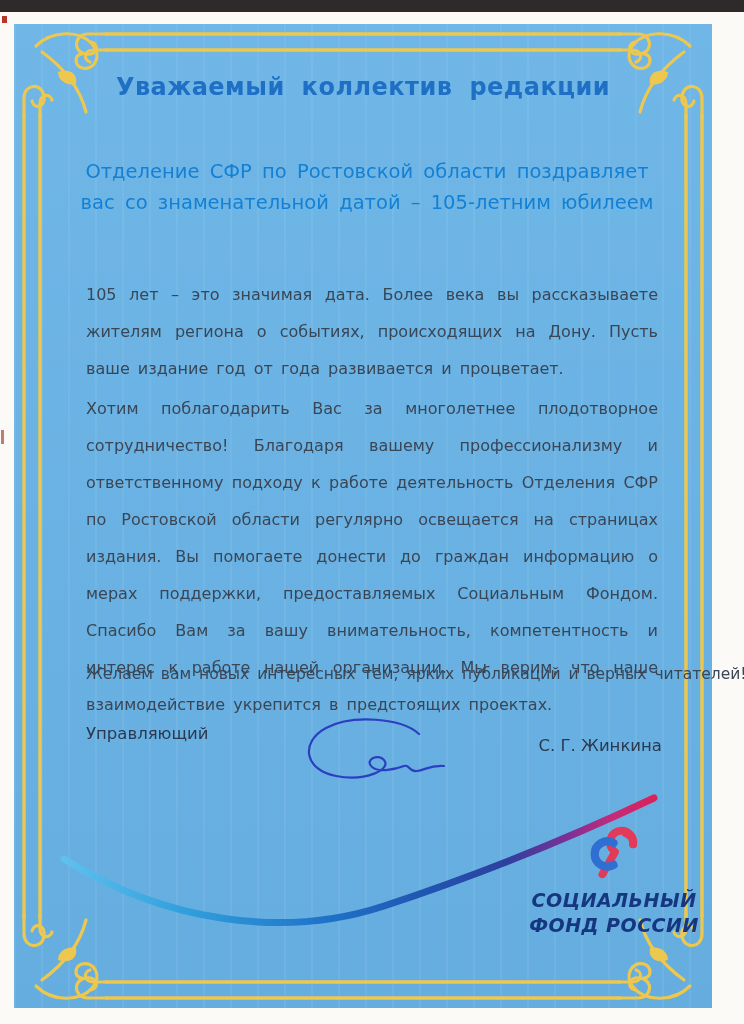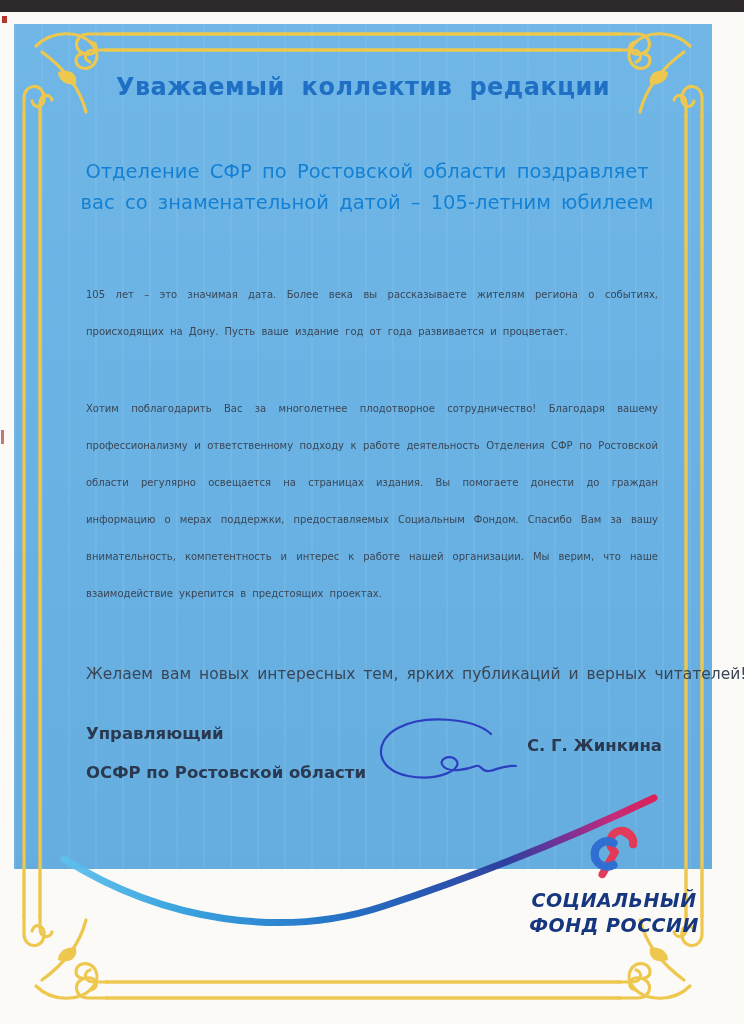--- a/index.html
+++ b/index.html
@@ -5,21 +5,21 @@
   html, body { margin: 0; padding: 0; background: #e8e6e2; }
   * { box-sizing: border-box; }
   .scan {
     position: relative; width: 744px; height: 1024px;
     background: #fbfaf7; overflow: hidden;
     font-family: "DejaVu Sans", "Liberation Sans", sans-serif;
   }
   .top-strip { position: absolute; left: 0; top: 0; width: 744px; height: 12px; background: #2e2a2b; }
   .artifact { position: absolute; }
   .page {
-    position: absolute; left: 14px; top: 24px; width: 698px; height: 845px;
+    position: absolute; left: 14px; top: 24px; width: 698px; height: 984px;
     background-color: #68b3e6;
     background-image:
       repeating-linear-gradient(90deg, rgba(255,255,255,0.06) 0px, rgba(255,255,255,0.06) 2px, rgba(0,0,0,0.0) 2px, rgba(0,0,0,0.0) 27px),
       linear-gradient(180deg, rgba(255,255,255,0.05), rgba(0,0,0,0.03));
   }
   .frame-svg, .swoosh-svg { position: absolute; display: block; }
   .frame-svg { left: 0; top: 0; }
   .swoosh-svg { left: 0; top: 740px; }
 
   .heading {
@@ -29,30 +29,30 @@
     white-space: nowrap;
   }
   .subheading {
     position: absolute; top: 132px; left: 44px; right: 36px;
     text-align: center; color: #1480d3; font-weight: normal;
     font-size: 19.5px; line-height: 31px; word-spacing: 4px;
     white-space: nowrap;
   }
   .para {
     position: absolute; left: 72px; right: 54px;
-    color: #3a4656; font-size: 10px; line-height: 37px;
+    color: #3a4656; font-size: 16px; line-height: 37px;
     text-align: justify; word-spacing: 3px;
   }
   .para-1 { top: 252px; }
   .para-2 { top: 366px; }
   .wish { top: 632px; text-align: right; white-space: nowrap; font-size: 15.5px; }
   .sig-row {
     position: absolute; top: 690px; left: 72px; right: 50px;
     display: flex; justify-content: space-between; align-items: flex-start;
-    color: #2b3950; font-weight: bold; font-size: 16.5px;
+    color: #2b3950; font-weight: normal; font-size: 16.5px;
   }
   .sig-left { line-height: 39px; white-space: nowrap; }
   .sig-svg { margin-top: 0px; flex: none; }
   .sig-name { margin-top: 22px; white-space: nowrap; }
 
   .logo { position: absolute; left: 502px; top: 798px; width: 196px; text-align: center; font-style: italic; }
   .logo-mark { display: block; margin: 0 auto 4px auto; }
   .logo-text { color: #16377f; font-weight: bold; font-size: 19px; line-height: 25px; letter-spacing: 0.5px; white-space: nowrap; }
 </style>
 </head>
@@ -99,21 +99,20 @@
       <div>вас со знаменательной датой – 105-летним юбилеем</div>
     </div>
 
     <div class="para para-1">105 лет – это значимая дата. Более века вы рассказываете жителям региона о событиях, происходящих на Дону. Пусть ваше издание год от года развивается и процветает.</div>
     <div class="para para-2">Хотим поблагодарить Вас за многолетнее плодотворное сотрудничество! Благодаря вашему профессионализму и ответственному подходу к работе деятельность Отделения СФР по Ростовской области регулярно освещается на страницах издания. Вы помогаете донести до граждан информацию о мерах поддержки, предоставляемых Социальным Фондом. Спасибо Вам за вашу внимательность, компетентность и интерес к работе нашей организации. Мы верим, что наше взаимодействие укрепится в предстоящих проектах.</div>
     <div class="para wish">Желаем вам новых интересных тем, ярких публикаций и верных читателей!</div>
 
     <div class="sig-row">
       <div class="sig-left">
         <div>Управляющий</div>
-        <div>ОСФР по Ростовской области</div>
       </div>
       <svg class="sig-svg" width="160" height="80" viewBox="0 0 160 80">
         <path d="M 125,20 C 108,4 58,0 32,14 C 6,28 10,56 42,62 C 72,68 98,55 90,46 C 84,39 70,46 78,53 C 85,59 102,55 110,52 C 116,50 114,58 123,57 C 131,56 136,51 150,52" stroke="#2b3fc0" stroke-width="2.2" fill="none" stroke-linecap="round"></path>
       </svg>
       <div class="sig-name">С. Г. Жинкина</div>
     </div>
 
     <svg class="swoosh-svg" width="698" height="220" viewBox="0 0 698 220">
       <defs>
         <linearGradient id="swooshGrad" x1="0" y1="0" x2="1" y2="0">

